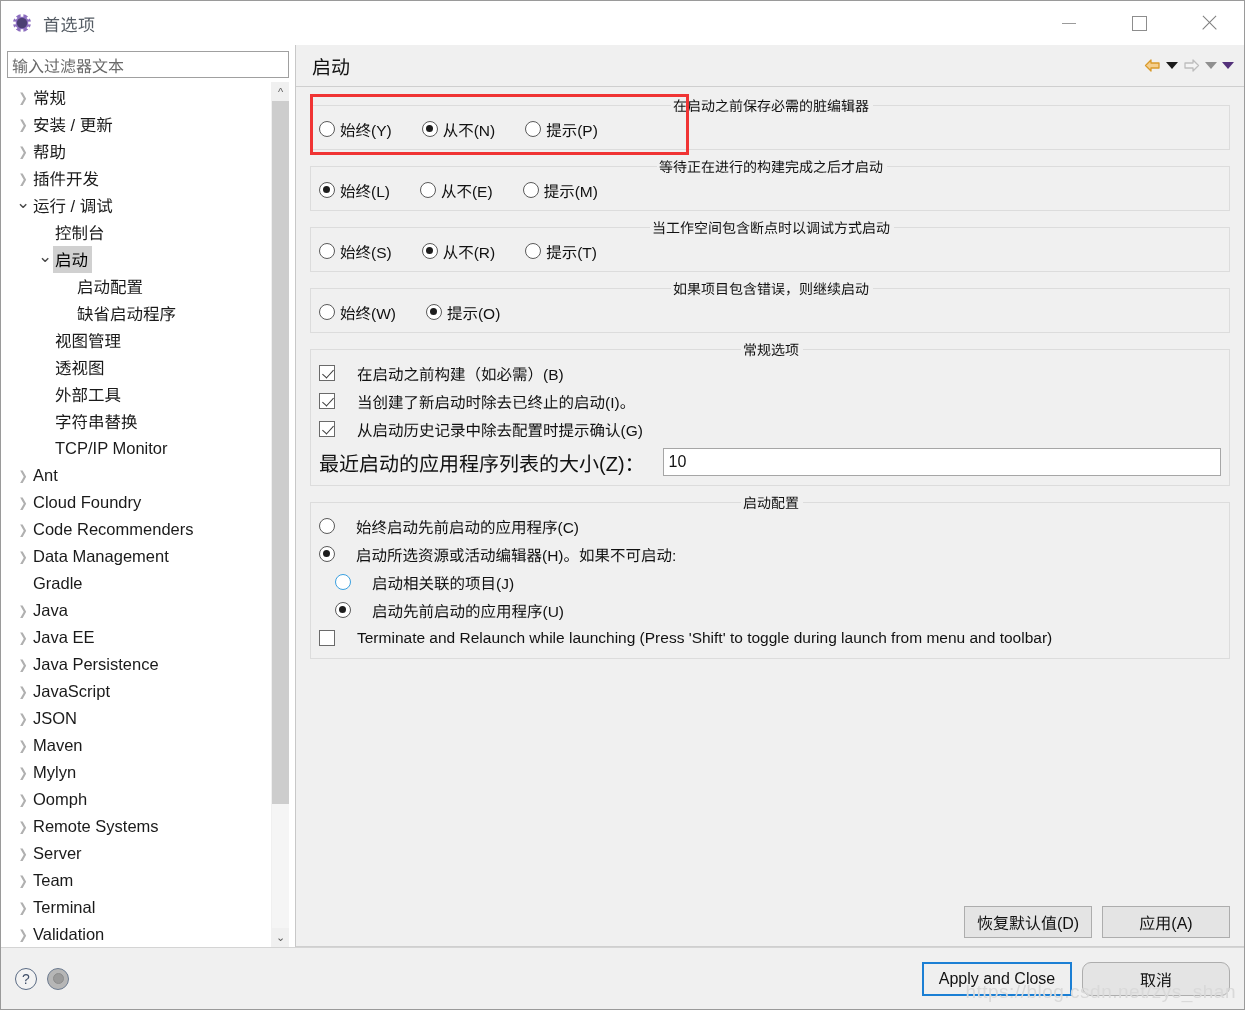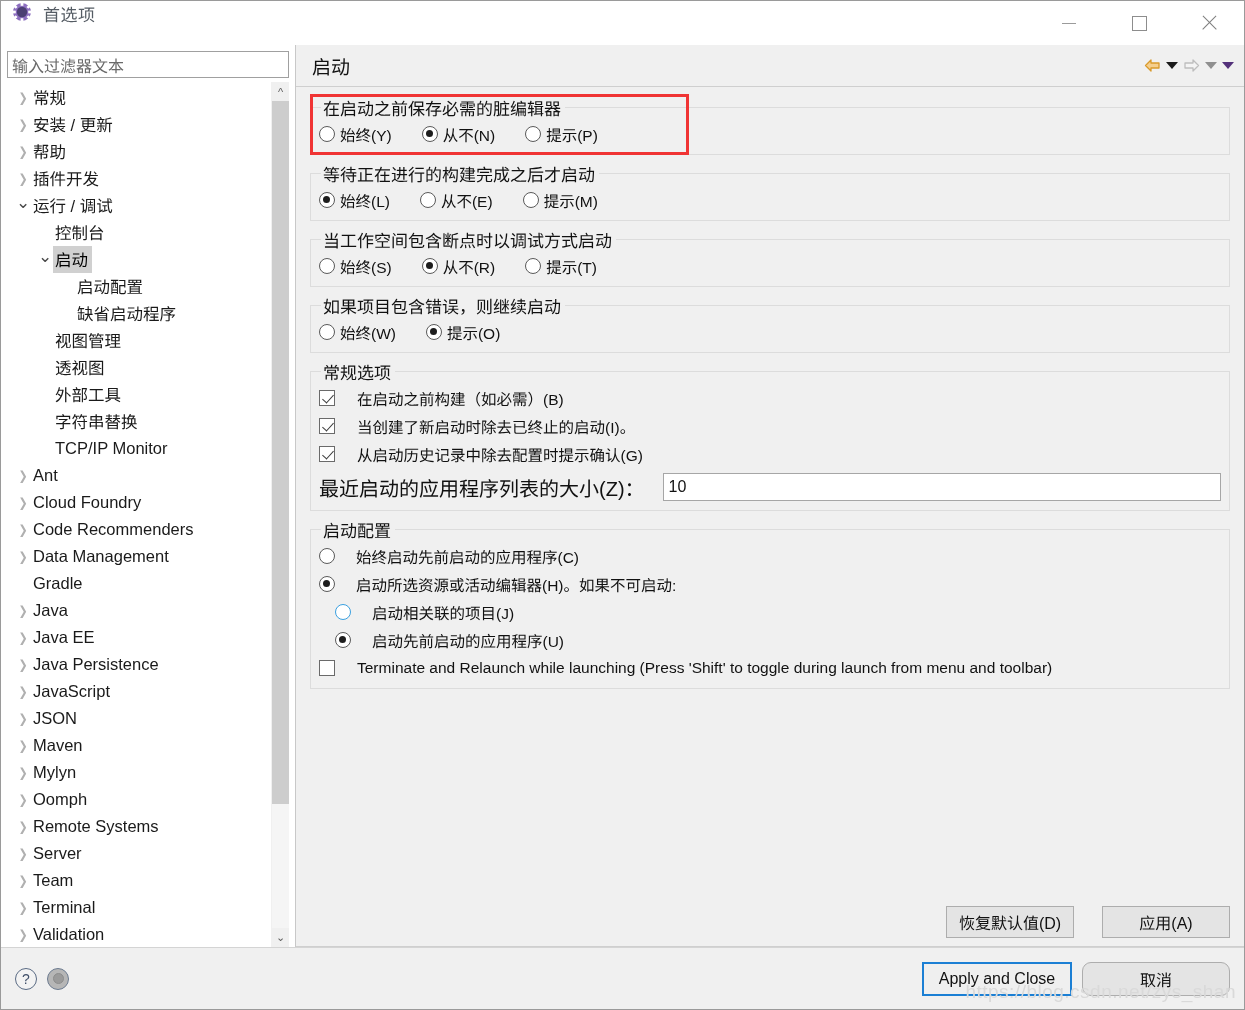--- a/index.html
+++ b/index.html
@@ -17,21 +17,21 @@
     width: 1245px; height: 1010px;
     background: #f0f0f0;
     border: 1px solid #9a9a9a;
     display: flex; flex-direction: column;
   }
 
   
   .titlebar {
     height: 44px; min-height: 44px;
     background: #ffffff;
-    display: flex; align-items: flex-start;
+    display: flex; align-items: center;
     position: relative;
   }
   .app-icon {
     width: 22px; height: 22px;
     margin-left: 10px; margin-right: 10px;
     position: relative; flex: 0 0 auto;
   }
   .title-text {
     font-size: 17px;
     color: #555c64;
@@ -174,24 +174,25 @@
     min-height: 0;
   }
 
   fieldset.grp {
     border: 1px solid #dcdcdc;
     margin: 0 0 6px 0;
     padding: 0 8px 6px 8px;
     background: transparent;
   }
   fieldset.grp > legend {
-    font-size: 17px;
+    font-size: 14px;
     color: #111;
     padding: 0 4px 0 2px;
     margin-left: 2px;
+    text-align: center;
   }
   .row {
     display: flex; align-items: center;
     height: 28px;
     font-size: 15.5px; color: #111; gap: 16px;
   }
   .opt {
     display: flex; align-items: center;
     margin-right: 14px;
     white-space: nowrap;
@@ -240,21 +241,21 @@
     background: #fff;
     display: flex; align-items: center;
     padding: 0 5px;
     font-size: 16px; color: #111;
   }
 
   .indent1 { margin-left: 16px; }
 
   .actions-row {
     display: flex; justify-content: flex-end; align-items: center;
-    gap: 28px;
+    gap: 10px;
     padding: 0 14px 8px 14px;
   }
   .btn {
     min-width: 128px; height: 32px;
     border: 1px solid #adadad;
     background: #e4e4e4;
     font-size: 16px; color: #111;
     display: flex; align-items: center; justify-content: center;
     padding: 0 10px;
   }

